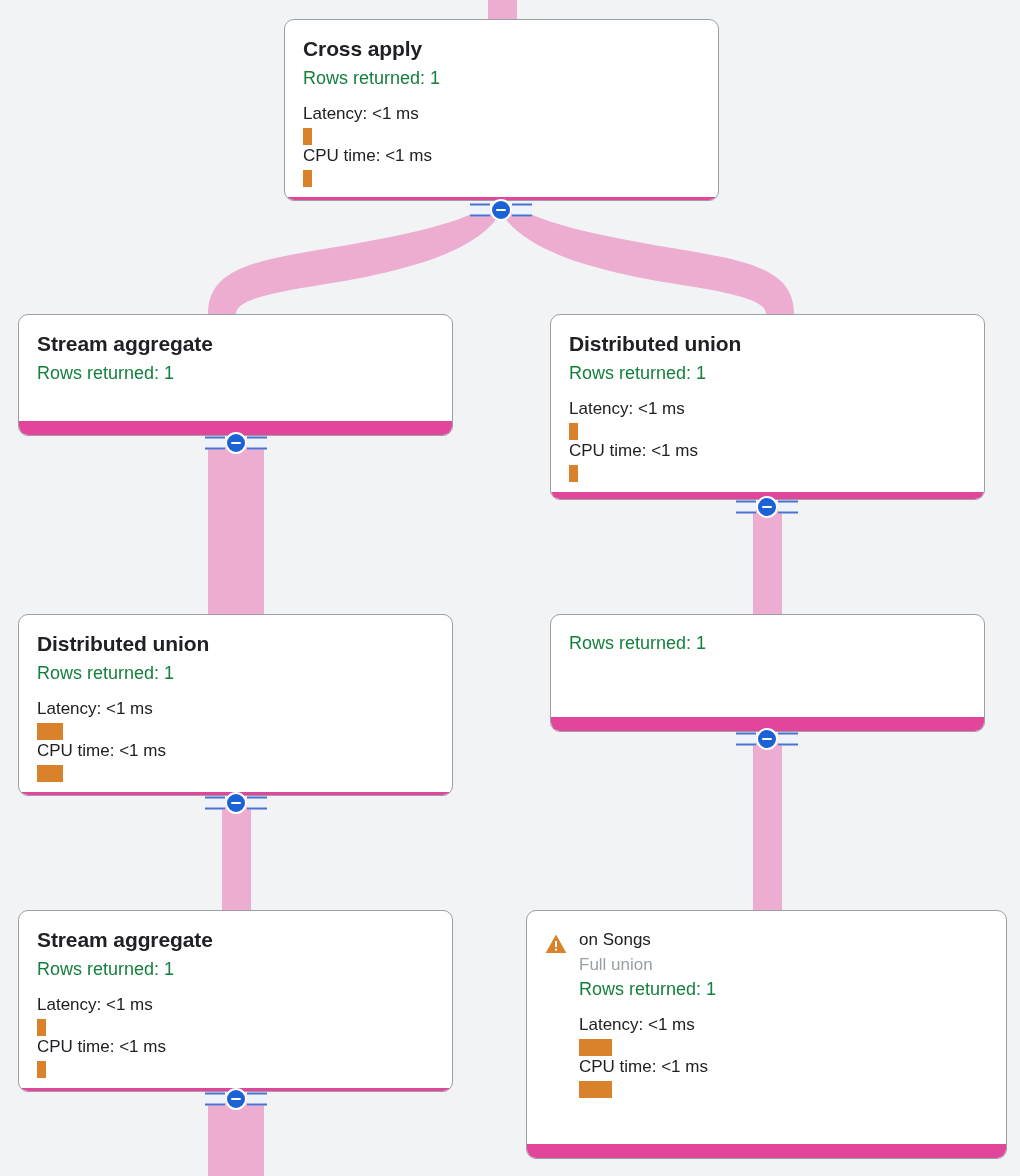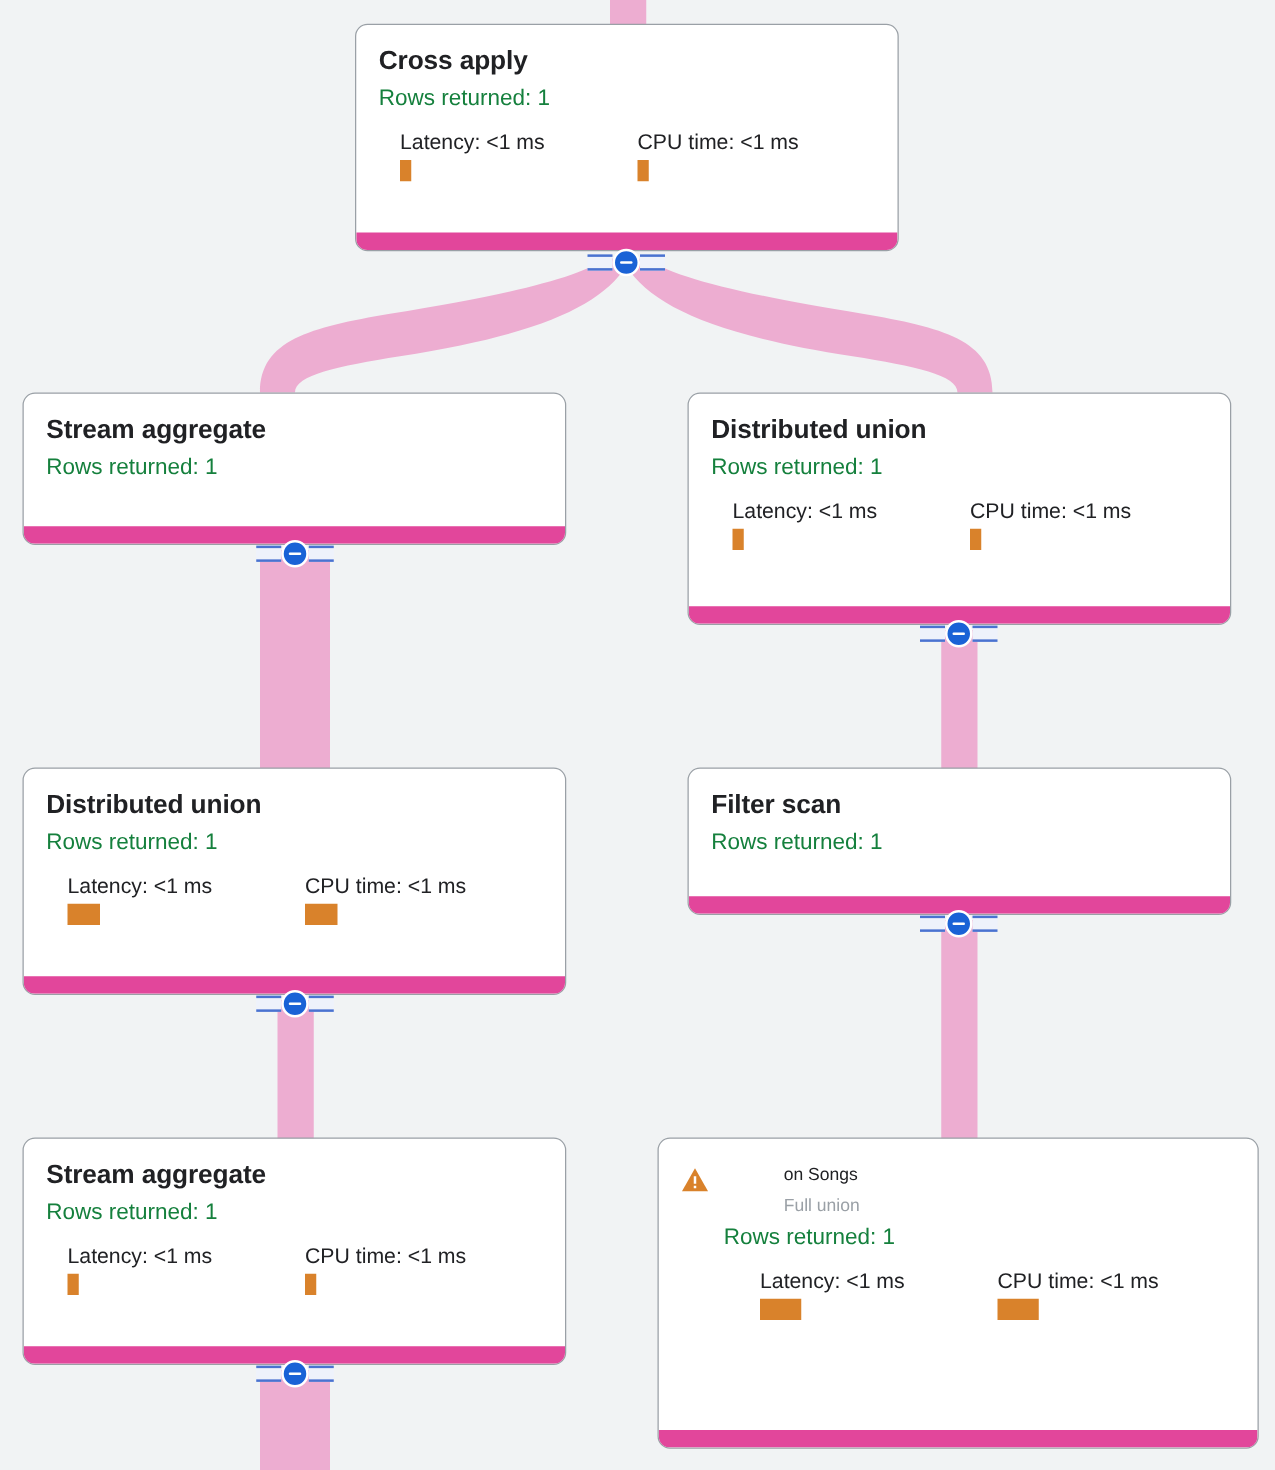--- a/index.html
+++ b/index.html
@@ -43,37 +43,36 @@
   .node-title{
     font-size:21px;
     font-weight:700;
     color:#202124;
     letter-spacing:-0.1px;
     line-height:26px;
     margin:0 0 4px 0;
     white-space:nowrap;
   }
   .node-sub{
-    font-size:14px;
+    font-size:17px;
     color:#202124;
     line-height:25px;
     white-space:nowrap;
-    margin-left:48px;
   }
   .node-sub.muted{color:#9aa0a6;}
   .node-rows{
     font-size:18px;
     color:#15803d;
     line-height:25px;
     white-space:nowrap;
   }
   .metrics{
     display:flex;
+    flex-direction:column;
     margin-top:12px;
-    justify-content:flex-end;
   }
   .metric{width:190px;}
   .metric-label{
     font-size:17px;
     color:#202124;
     line-height:21px;
     white-space:nowrap;
   }
   .metric-bar{
     margin-top:4px;
@@ -218,21 +217,20 @@
           </div>
         </div>
       </div>
     </div>
     <div class="node-footer" style="background: rgb(226, 70, 155);"></div>
   </div>
 
   <div class="node" style="left:550px;top:614px;width:435px;height:118px;">
     <div class="node-body">
       <div class="node-content">
-        <div class="node-title">Filter scan</div>
         <div class="node-rows">Rows returned: 1</div>
       </div>
     </div>
     <div class="node-footer" style="background: rgb(226, 70, 155);"></div>
   </div>
 
   <div class="node" style="left:18px;top:910px;width:435px;height:182px;">
     <div class="node-body">
       <div class="node-content">
         <div class="node-title">Stream aggregate</div>

